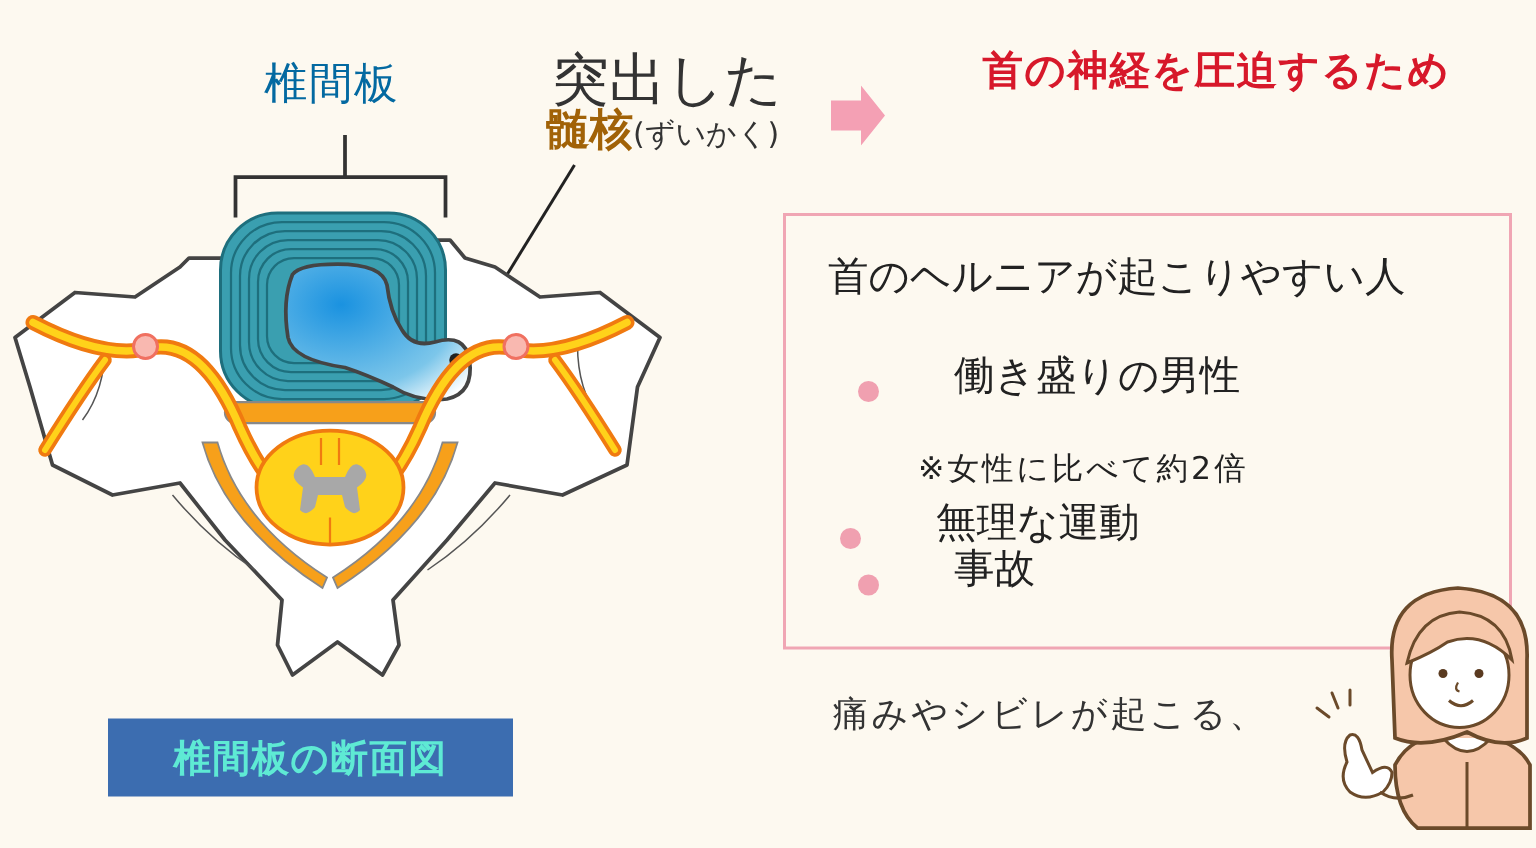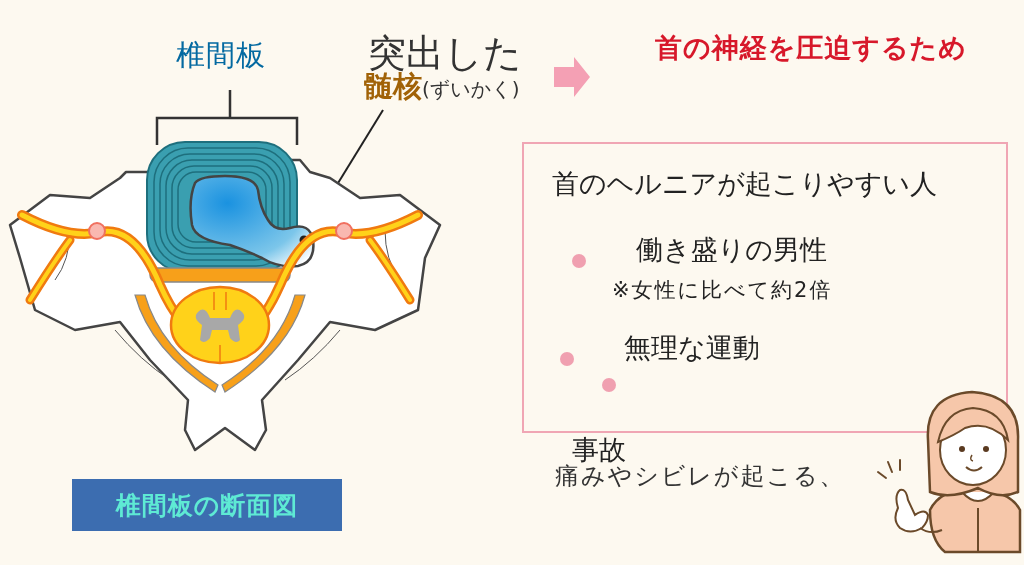--- a/index.html
+++ b/index.html
@@ -136,26 +136,26 @@
 </svg>
 
 <div class="abs caption-box">椎間板の断面図</div>
 
 <div class="abs info-box">
   <div class="abs info-title">首のヘルニアが起こりやすい人</div>
   <div class="abs info-item" style="left:48px; top:88px;">
     <span class="bullet"></span>
     <span>働き盛りの男性</span>
   </div>
-  <div class="abs info-note" style="left:88px; top:132px;">※女性に比べて約2倍</div>
+  <div class="abs info-note" style="left:88px; top:154px;">※女性に比べて約2倍</div>
   <div class="abs info-item" style="left:36px; top:186px;">
     <span class="bullet"></span>
     <span>無理な運動</span>
   </div>
-  <div class="abs info-item" style="left:48px; top:234px;flex-direction:column;">
+  <div class="abs info-item" style="left:48px; top:217px;">
     <span class="bullet"></span>
     <span>事故</span>
   </div>
 </div>
 
 <div class="abs advice">
   <div>痛みやシビレが起こる、</div>
 </div>
 
 <svg class="abs" style="left:870px;top:380px;" width="154" height="185" viewBox="0 0 154 185">

